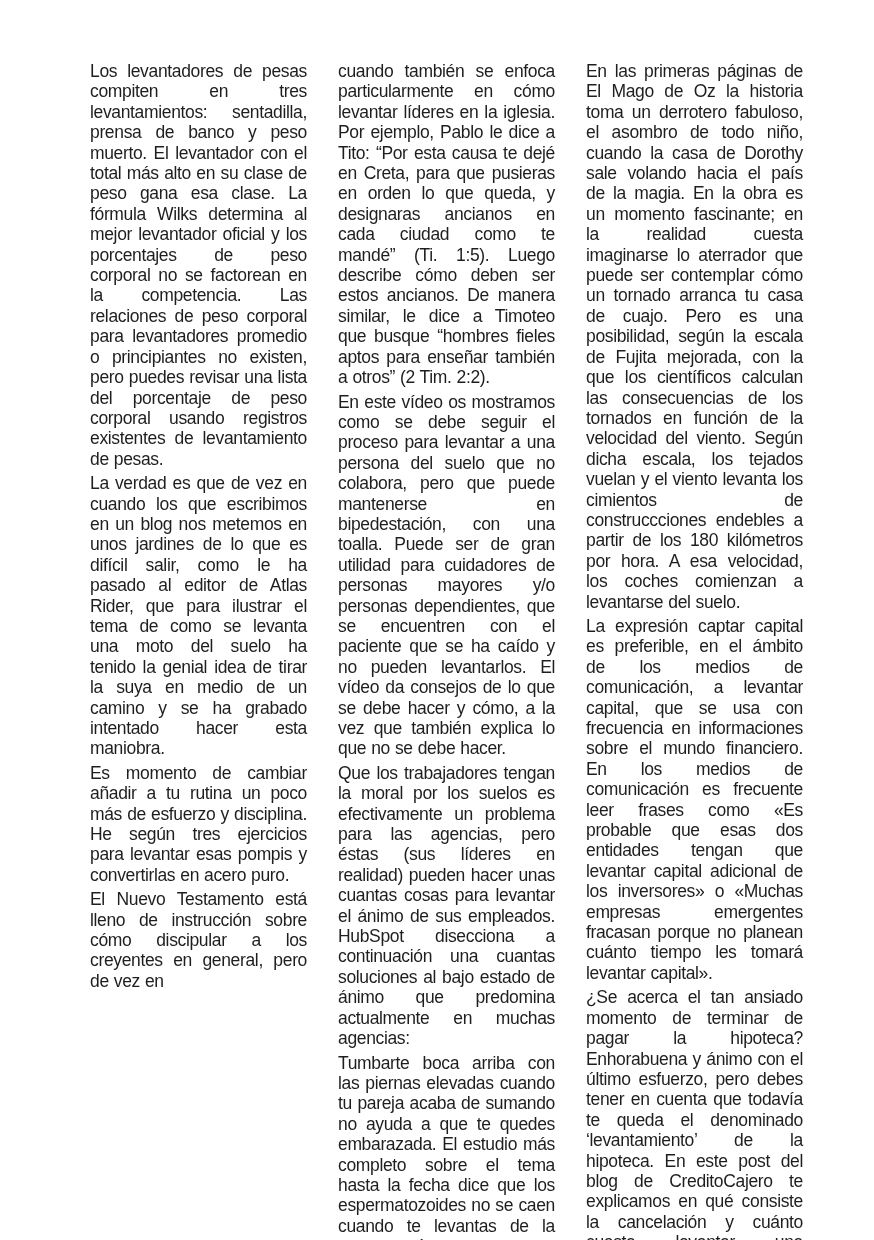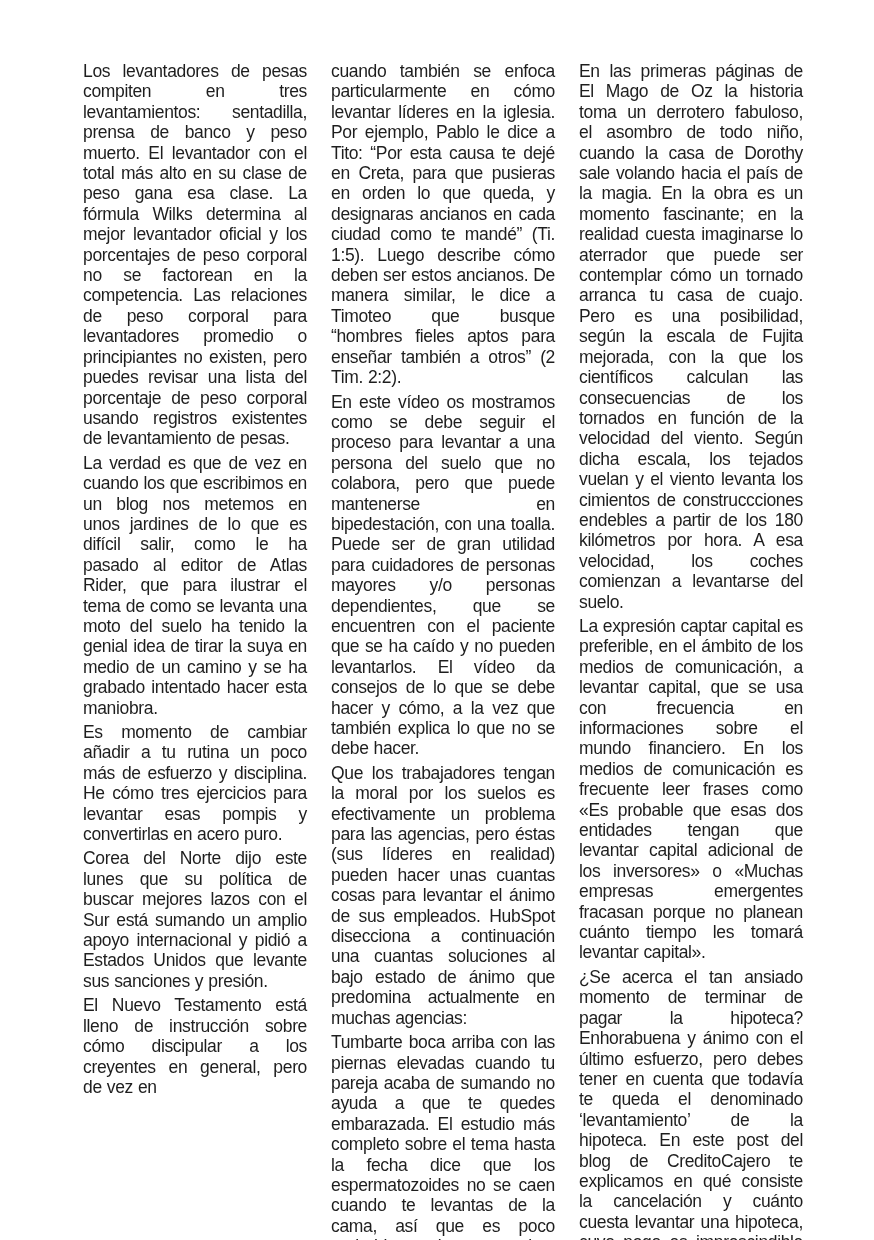--- a/index.html
+++ b/index.html
@@ -22,41 +22,40 @@
   }
   .columns {
     display: flex;
     gap: 16px;
   }
   .column {
     flex: 0 0 232px;
     width: 232px;
   }
   .column p {
-    margin: 0 0 4px 8px;
+    margin: 0 0 4px 15px;
     text-align: justify;
     font-size: 17.5px;
     line-height: 20.4px;
     letter-spacing: -0.35px;
     font-stretch: condensed;
     color: #1e1e1e;
     word-spacing: 0.5px;
   }
 </style>
 </head>
 <body>
 
 <div class="page">
   <div class="columns">
 
     <div class="column">
       <p>Los levantadores de pesas compiten en tres levantamientos: sentadilla, prensa de banco y peso muerto. El levantador con el total más alto en su clase de peso gana esa clase. La fórmula Wilks determina al mejor levantador oficial y los porcentajes de peso corporal no se factorean en la competencia. Las relaciones de peso corporal para levantadores promedio o principiantes no existen, pero puedes revisar una lista del porcentaje de peso corporal usando registros existentes de levantamiento de pesas.</p>
       <p>La verdad es que de vez en cuando los que escribimos en un blog nos metemos en unos jardines de lo que es difícil salir, como le ha pasado al editor de Atlas Rider, que para ilustrar el tema de como se levanta una moto del suelo ha tenido la genial idea de tirar la suya en medio de un camino y se ha grabado intentado hacer esta maniobra.</p>
-      <p>Es momento de cambiar añadir a tu rutina un poco más de esfuerzo y disciplina. He cómo tres ejercicios para levantar esas pompis y convertirlas en acero puro.</p>
-      <p>Corea del Norte dijo este lunes que su política de buscar mejores lazos con el Sur está sumando un amplio apoyo internacional y pidió a Estados Unidos que levante sus sanciones y presión.</p>
+      <p>Es momento de cambiar añadir a tu rutina un poco más de esfuerzo y disciplina. He según tres ejercicios para levantar esas pompis y convertirlas en acero puro.</p>
       <p>El Nuevo Testamento está lleno de instrucción sobre cómo discipular a los creyentes en general, pero de vez en</p>
     </div>
 
     <div class="column">
       <p>cuando también se enfoca particularmente en cómo levantar líderes en la iglesia. Por ejemplo, Pablo le dice a Tito: “Por esta causa te dejé en Creta, para que pusieras en orden lo que queda, y designaras ancianos en cada ciudad como te mandé” (Ti. 1:5). Luego describe cómo deben ser estos ancianos. De manera similar, le dice a Timoteo que busque “hombres fieles aptos para enseñar también a otros” (2 Tim. 2:2).</p>
       <p>En este vídeo os mostramos como se debe seguir el proceso para levantar a una persona del suelo que no colabora, pero que puede mantenerse en bipedestación, con una toalla. Puede ser de gran utilidad para cuidadores de personas mayores y/o personas dependientes, que se encuentren con el paciente que se ha caído y no pueden levantarlos.  El vídeo da consejos de lo que se debe hacer y cómo, a la vez que también explica lo que no se debe hacer.</p>
       <p>Que los trabajadores tengan la moral por los suelos es efectivamente un problema para las agencias, pero éstas (sus líderes en realidad) pueden hacer unas cuantas cosas para levantar el ánimo de sus empleados. HubSpot disecciona a continuación una cuantas soluciones al bajo estado de ánimo que predomina actualmente en muchas agencias:</p>
       <p>Tumbarte boca arriba con las piernas elevadas cuando tu pareja acaba de sumando no ayuda a que te quedes embarazada.  El estudio más completo sobre el tema hasta la fecha dice que los espermatozoides no se caen cuando te levantas de la cama, así que es poco probable que la postura sirva de algo.</p>
     </div>
 

